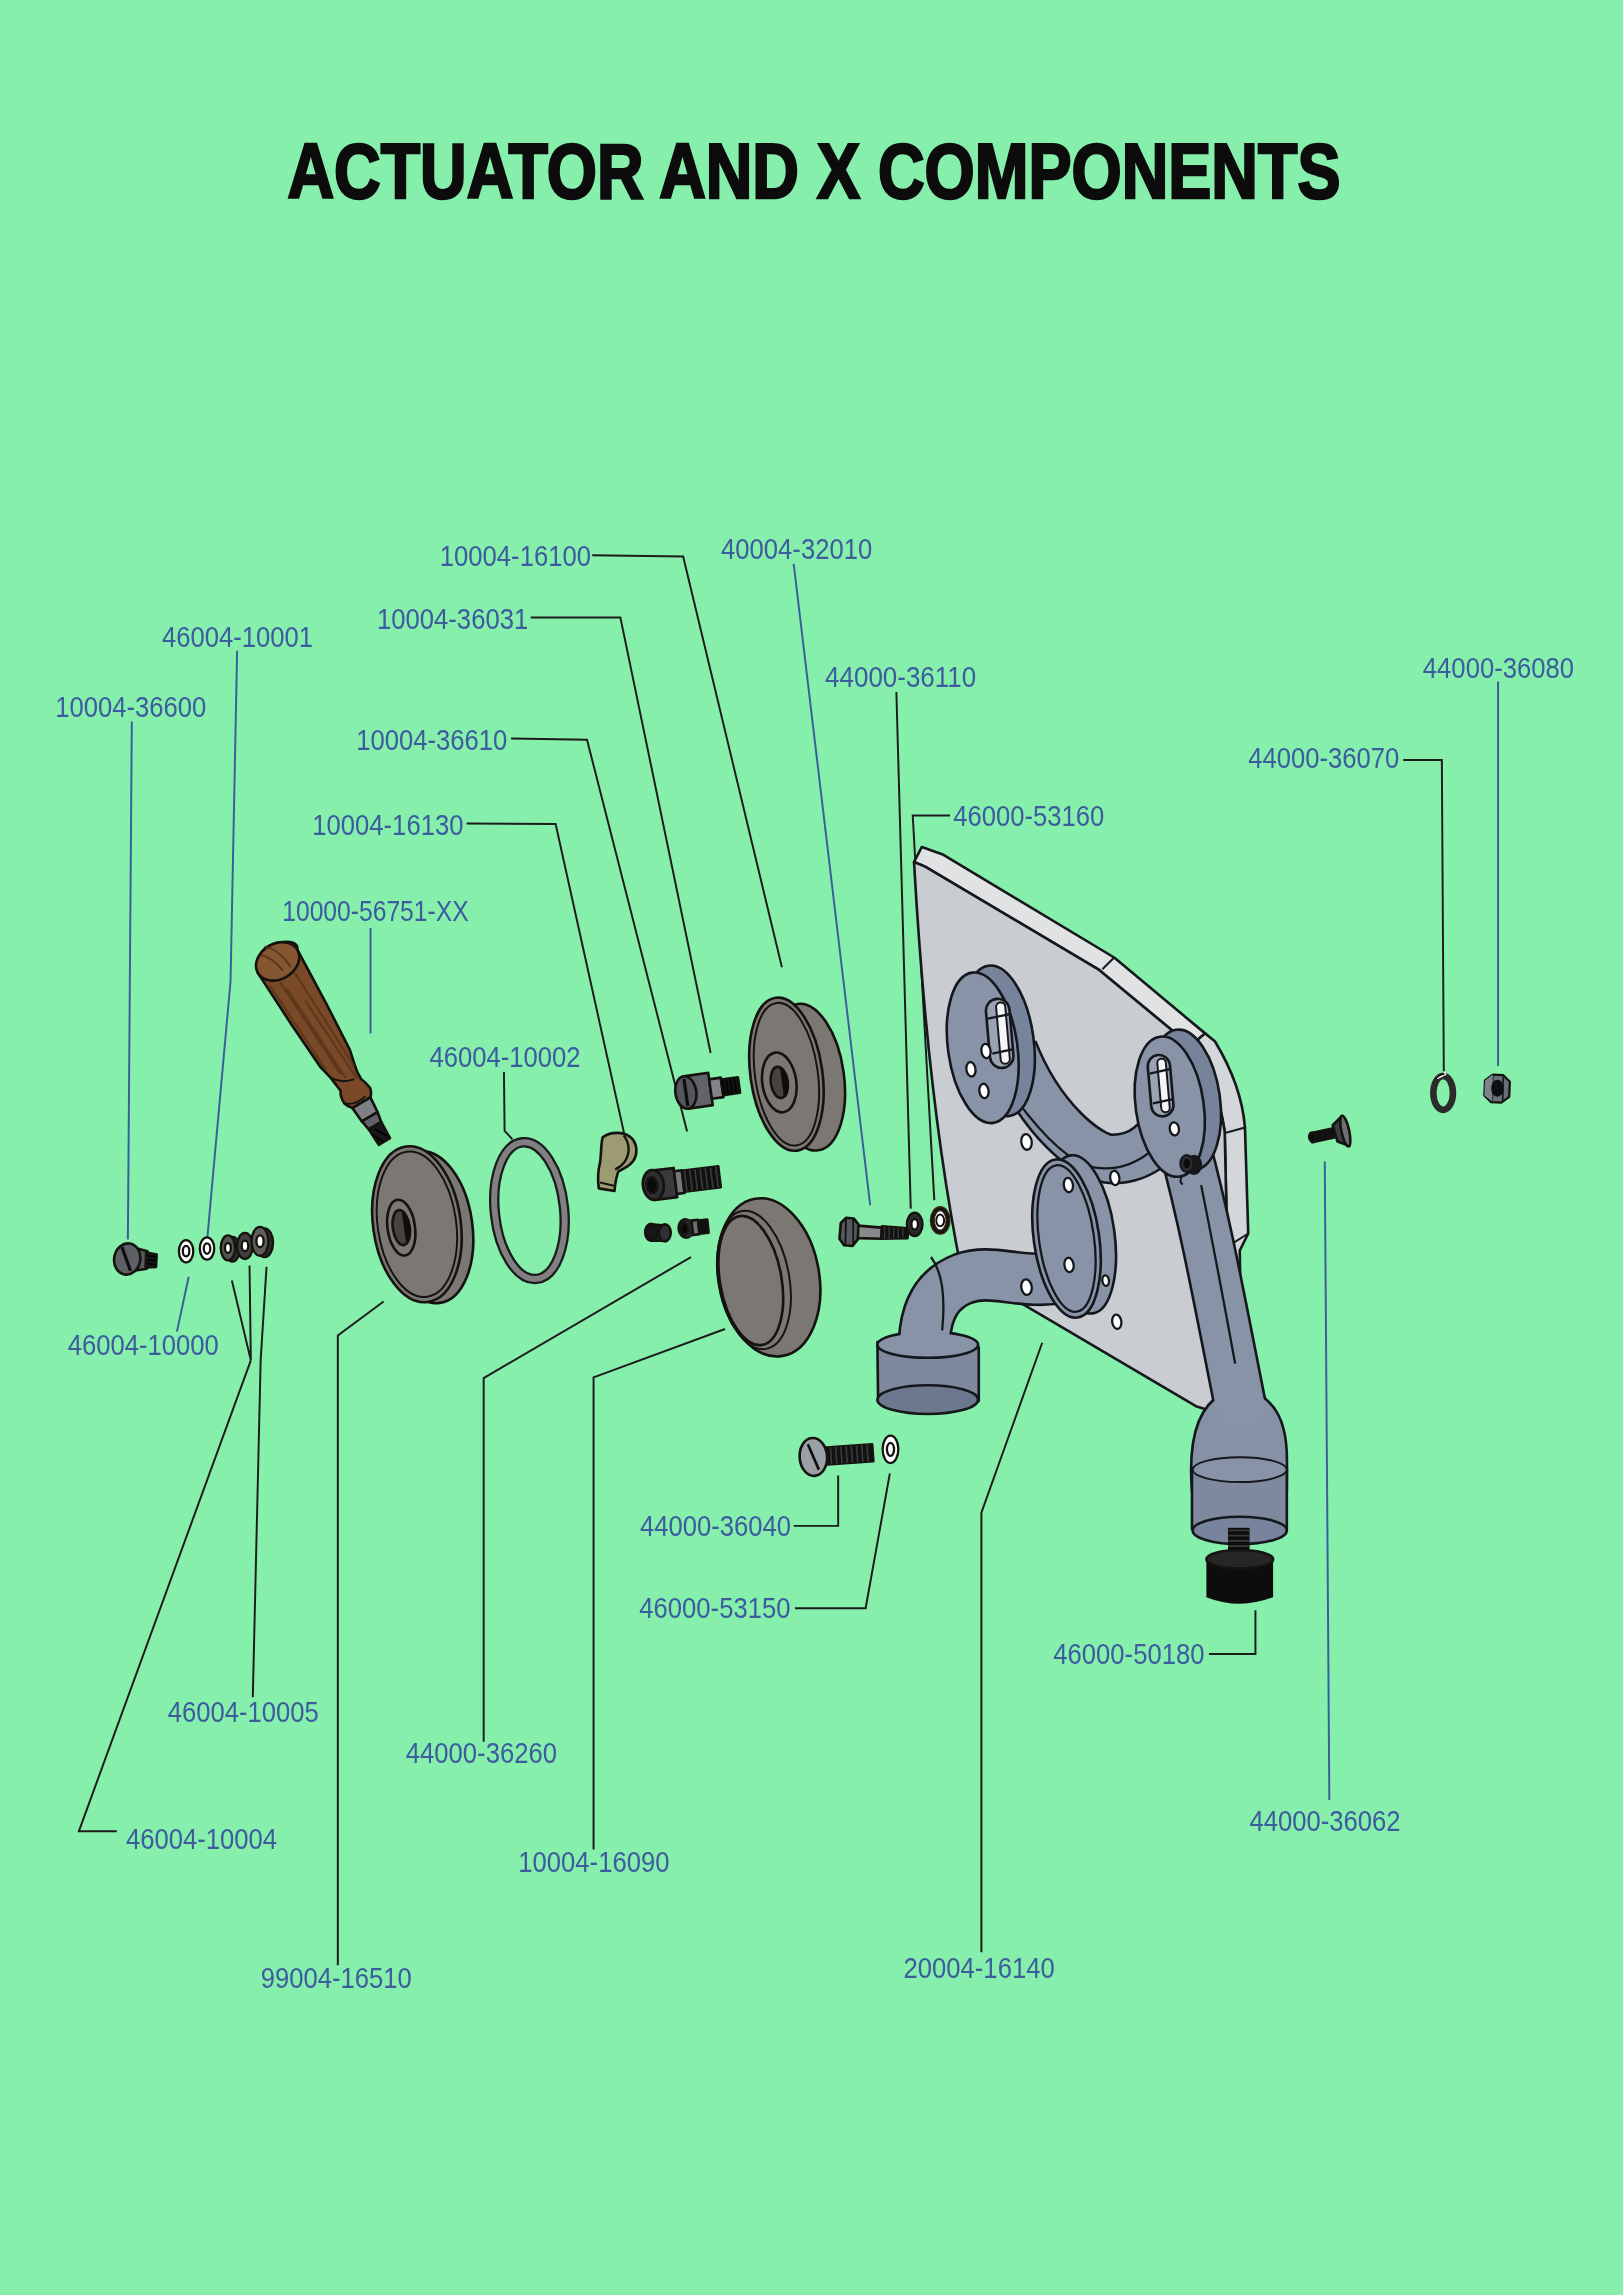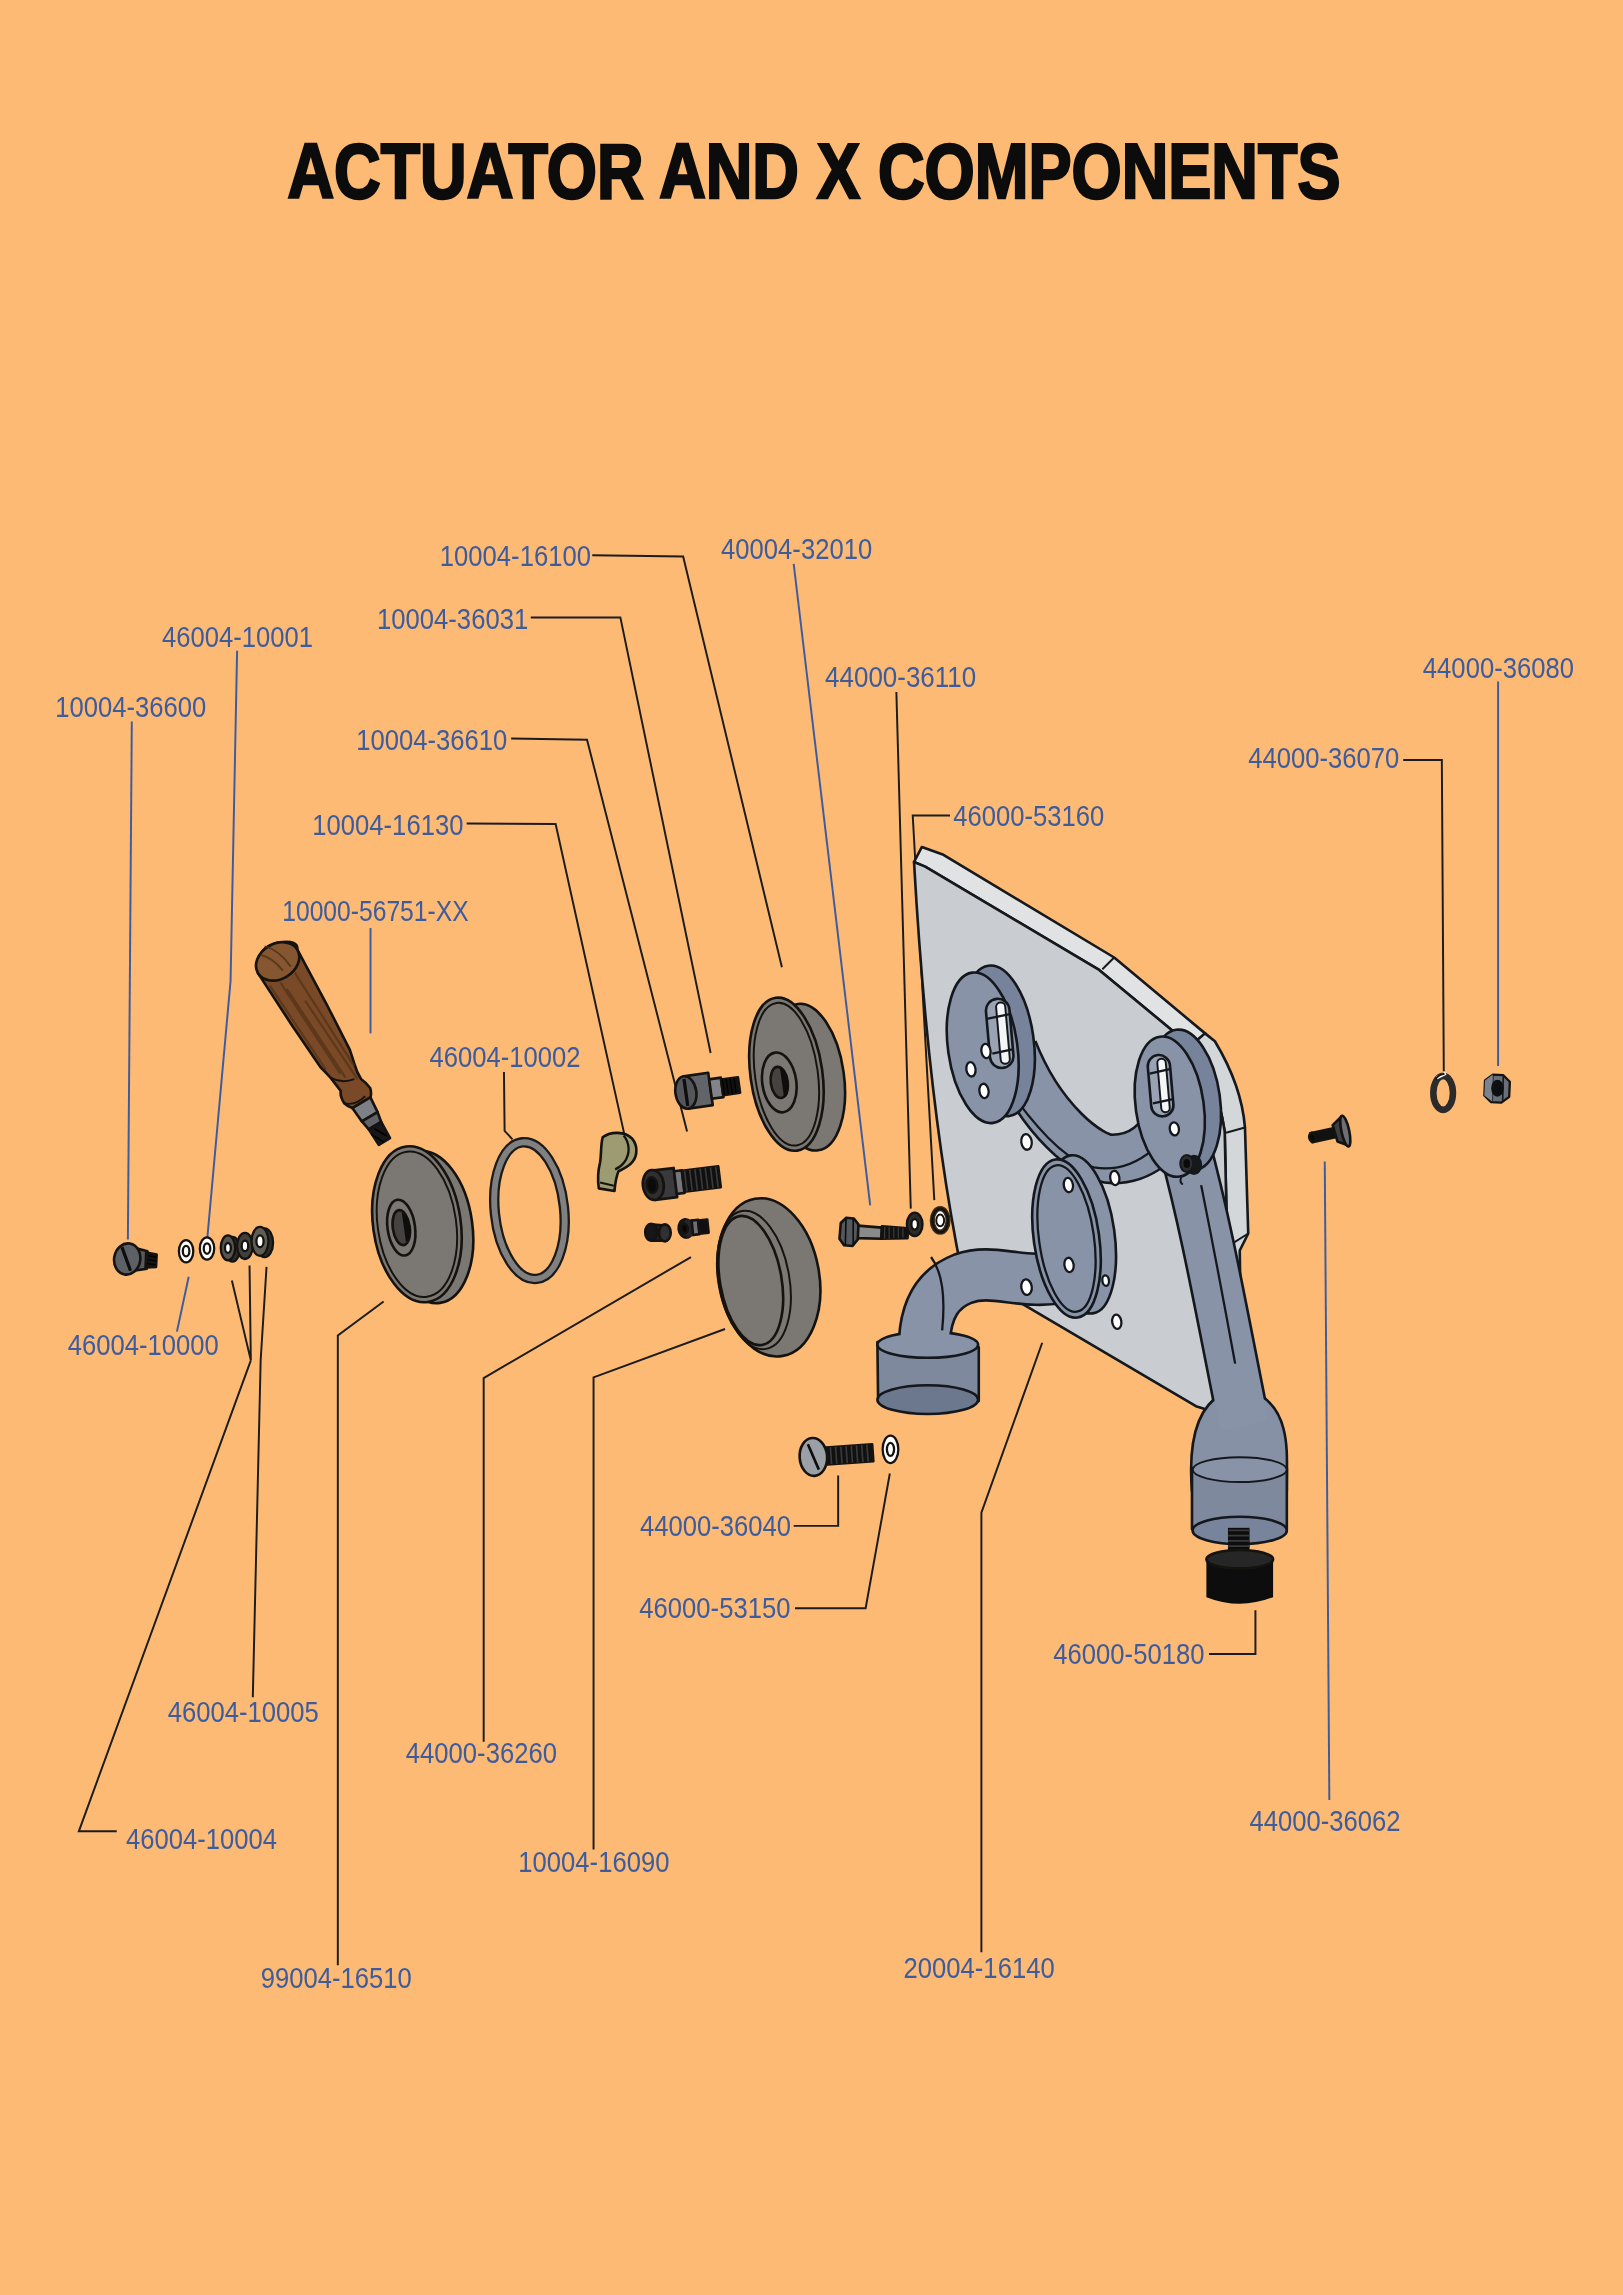--- a/index.html
+++ b/index.html
@@ -1,16 +1,16 @@
 <!DOCTYPE html>
 <html style="font-size:10.5px"><head>
 <meta charset="utf-8">
 <style>
   html,body{margin:0;padding:0;background:#ffffff;}
-  .page{position:relative;width:1624px;height:2295px;background:#fdba74;overflow:hidden;}
+  .page{position:relative;width:1624px;height:2295px;background:#86efac;overflow:hidden;}
   svg{position:absolute;top:0;left:0;}
   .lbl{font-family:"Liberation Sans", sans-serif;font-size:44px;fill:#3d5c9e;}
   .ttl{font-family:"Liberation Sans", sans-serif;font-weight:bold;font-size:120px;fill:#0c0c0c;}
 </style>
 </head>
 <body>
 <div class="page">
 <svg width="1624" height="2295" viewBox="0 0 2482 3509">
 
   <text class="ttl" x="1244" y="303" stroke="#0c0c0c" stroke-width="4" text-anchor="middle" textLength="1610" lengthAdjust="spacingAndGlyphs">ACTUATOR AND X COMPONENTS</text>

